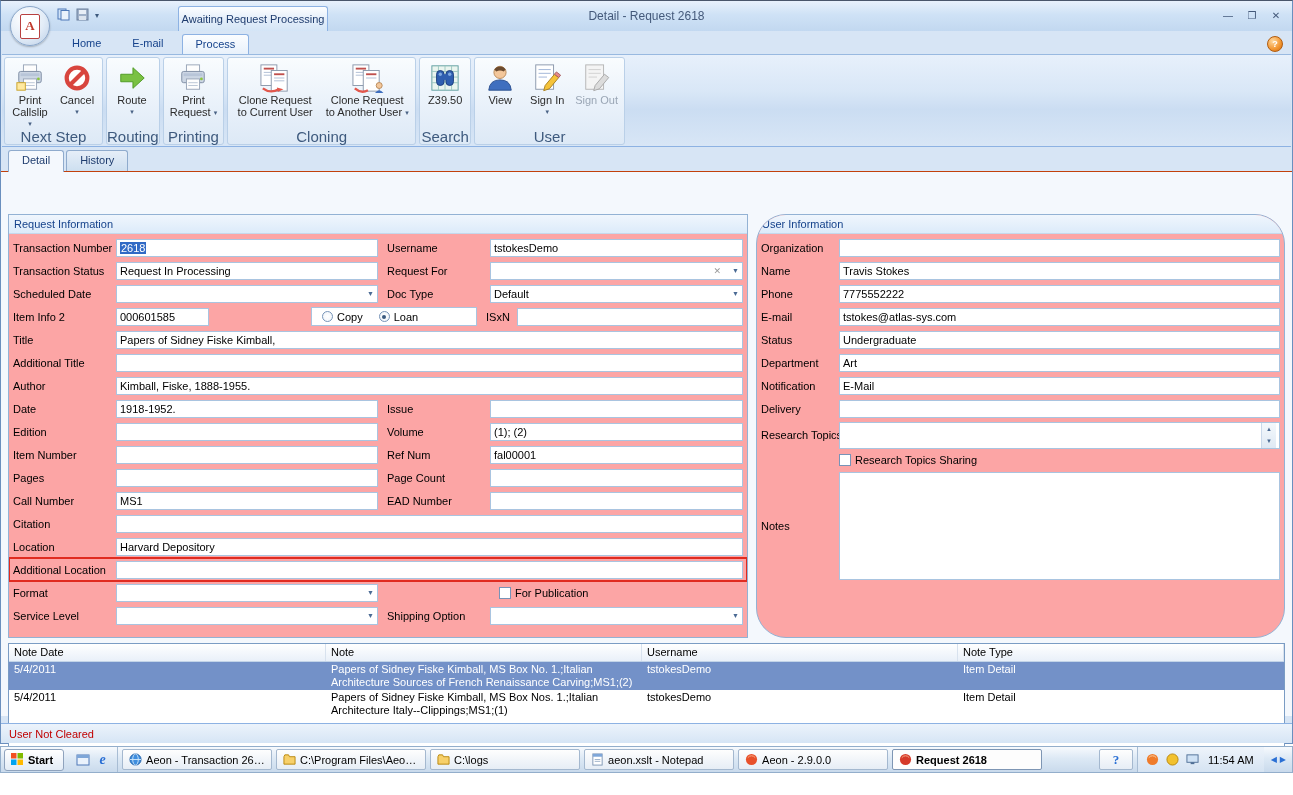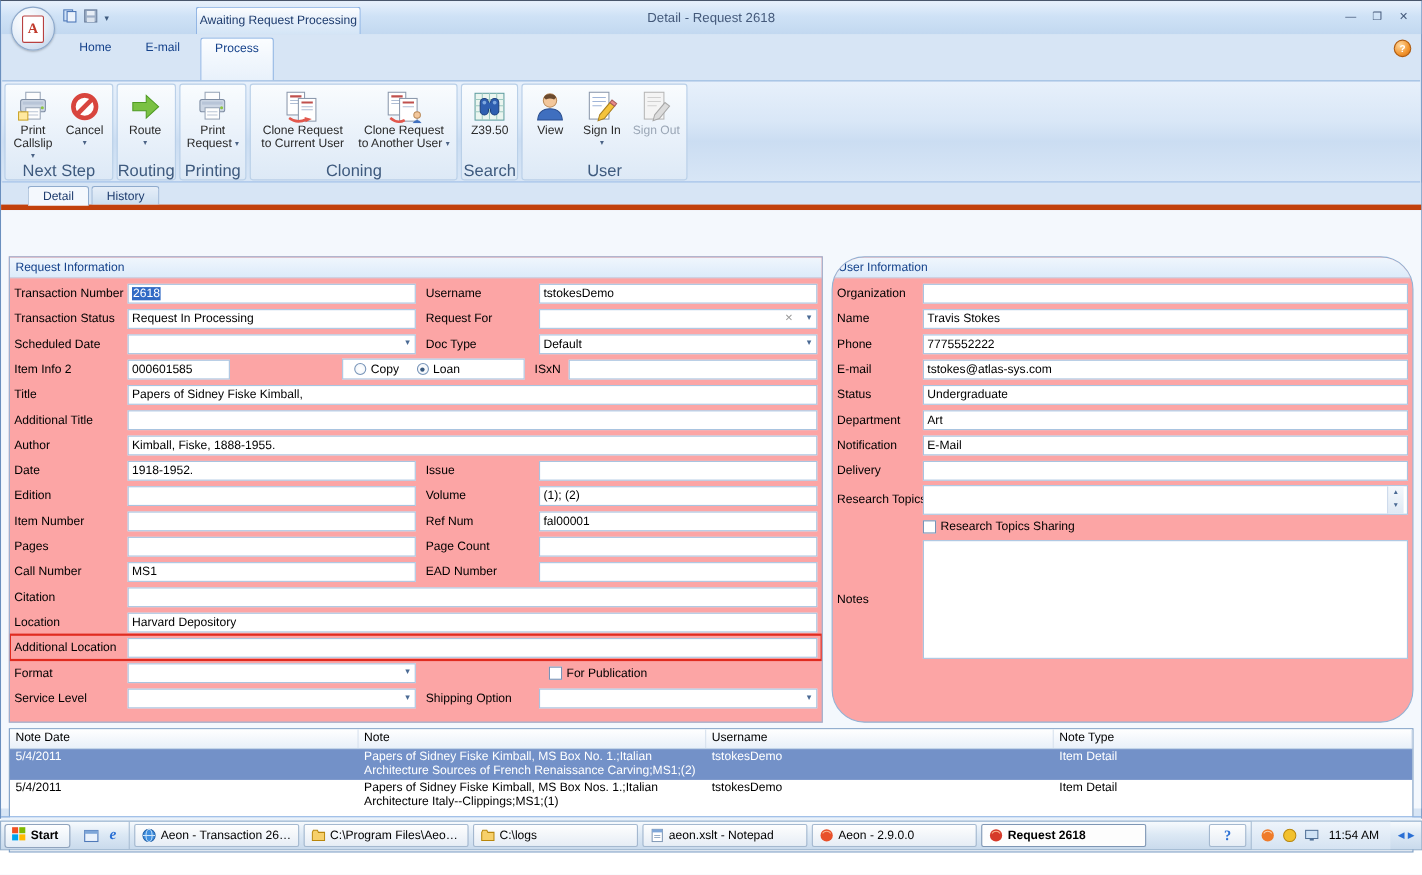--- a/index.html
+++ b/index.html
@@ -13,37 +13,37 @@
 .orb-doc{width:20px;height:25px;background:#fff;border:1px solid #b84040;border-radius:2px;display:flex;align-items:center;justify-content:center;}
 .orb-letter{color:#c0392b;font-weight:bold;font-size:13px;font-family:"Liberation Serif",serif;}
 .qat{position:absolute;left:56px;top:7px;display:flex;align-items:center;gap:6px;}
 .qat-dd{font-size:8px;color:#3e5a7e;}
 .context-tab{position:absolute;left:177px;top:5px;width:150px;height:25px;display:flex;align-items:center;justify-content:center;background:linear-gradient(#fdfeff,#e4eefa 50%,#d4e5f6);border:1px solid #8db2e3;border-bottom:none;border-radius:3px 3px 0 0;color:#1e3c6e;z-index:2;}
 .window-title{position:absolute;left:0;right:0;top:0;height:30px;line-height:30px;text-align:center;color:#44597a;font-size:12px;}
 .win-controls{position:absolute;right:8px;top:7px;display:flex;gap:8px;z-index:5;}
 .wc{width:16px;height:15px;display:flex;align-items:center;justify-content:center;color:#44597a;font-size:10px;}
 
 
-.ribbon-tabrow{position:relative;height:42px;display:flex;gap:5px;padding:3px 0 0 58px;}
+.ribbon-tabrow{position:relative;height:23px;display:flex;gap:5px;padding:3px 0 0 58px;}
 .rtab{padding:3px 13px 2px;color:#15428b;border-radius:3px 3px 0 0;}
 .rtab.active{background:linear-gradient(#fbfdff,#e8f1fb);border:1px solid #8db2e3;border-bottom:none;z-index:3;}
 .help-orb{position:absolute;right:9px;top:5px;width:16px;height:16px;border-radius:50%;background:radial-gradient(circle at 35% 30%,#ffd9a0,#f2952f 60%,#d06a10);border:1px solid #b05c10;display:flex;align-items:center;justify-content:center;color:#fff;font-size:9px;font-weight:bold;}
 .ribbon-body{height:93px;margin:0 1px;border-top:1px solid #98b9e0;border-bottom:1px solid #8db2e3;background:linear-gradient(#e7f0fb,#d9e7f7 40%,#cbddf2 60%,#d8e6f6);display:flex;align-items:stretch;gap:3px;padding:2px 2px 1px;}
 .rgroup{display:flex;flex-direction:column;border:1px solid #bad0e8;border-radius:3px;background:linear-gradient(#f9fcfe,#e9f1fa 55%,#dde9f6);flex:none;}
 .rbtns{flex:1;display:flex;align-items:stretch;justify-content:flex-start;padding:1px 2px 0;gap:1px;}
 .rb-btn{display:flex;flex-direction:column;align-items:center;padding:2px 4px 0;min-width:46px;border-radius:3px;color:#2b2b2b;text-align:center;}
 .rb-ic{height:33px;display:flex;align-items:center;justify-content:center;}
 .rb-l{line-height:12px;white-space:nowrap;}
 .rb-l2{display:flex;align-items:center;gap:3px;line-height:12px;white-space:nowrap;}
 .rb-dd{font-size:7px;color:#4a6285;line-height:9px;margin-top:1px;}
 .rb-btn.disabled{color:#9aa6b5;}
 .rg-label{height:15px;line-height:15px;text-align:center;font-size:15px;color:#3e5a7e;}
 
 
-.doc-tabrow{height:25px;display:flex;gap:2px;padding:3px 0 0 24px;background:#d7e5f5;border-bottom:5px solid #c2410c;}
+.doc-tabrow{height:25px;display:flex;gap:2px;padding:3px 0 0 7px;background:#d7e5f5;border-bottom:1px solid #c2410c;}
 .dtab{padding:3px 13px 2px;border:1px solid #8fabcd;border-bottom:none;border-radius:3px 3px 0 0;background:linear-gradient(#e6eef8,#cddff0);color:#1e3c6e;}
 .dtab.active{background:#f4f8fd;margin-bottom:-1px;padding-bottom:3px;}
 .content{background:#f4f8fd;height:544px;padding:2px 7px 0;}
 .panels{display:flex;gap:8px;}
 .panel{border:1px solid #93b2d4;background:#fca5a5;height:424px;overflow:hidden;margin-top:40px;}
 .panel.left{width:740px;flex:none;}
 .panel.right{flex:1;border-radius:30px;}
 .p-header{height:19px;display:flex;align-items:center;padding-left:5px;color:#15428b;background:linear-gradient(#f0f6fd,#dcebfa);border-bottom:1px solid #c5d8ec;}
 .p-body{padding-top:2px;}
 

